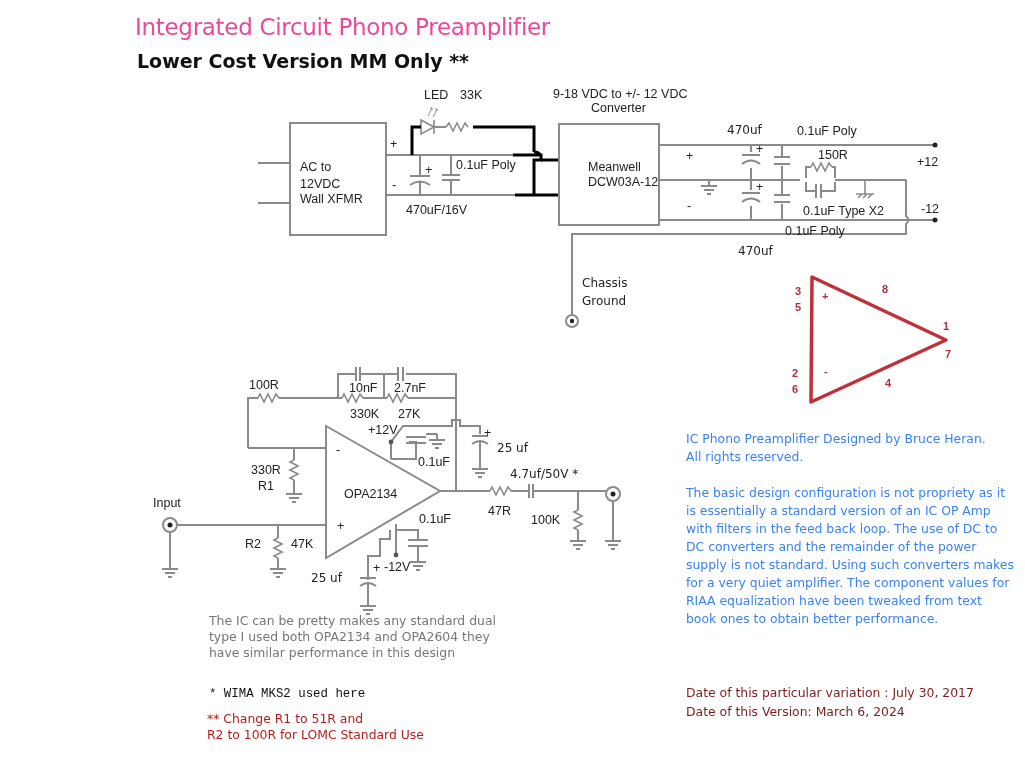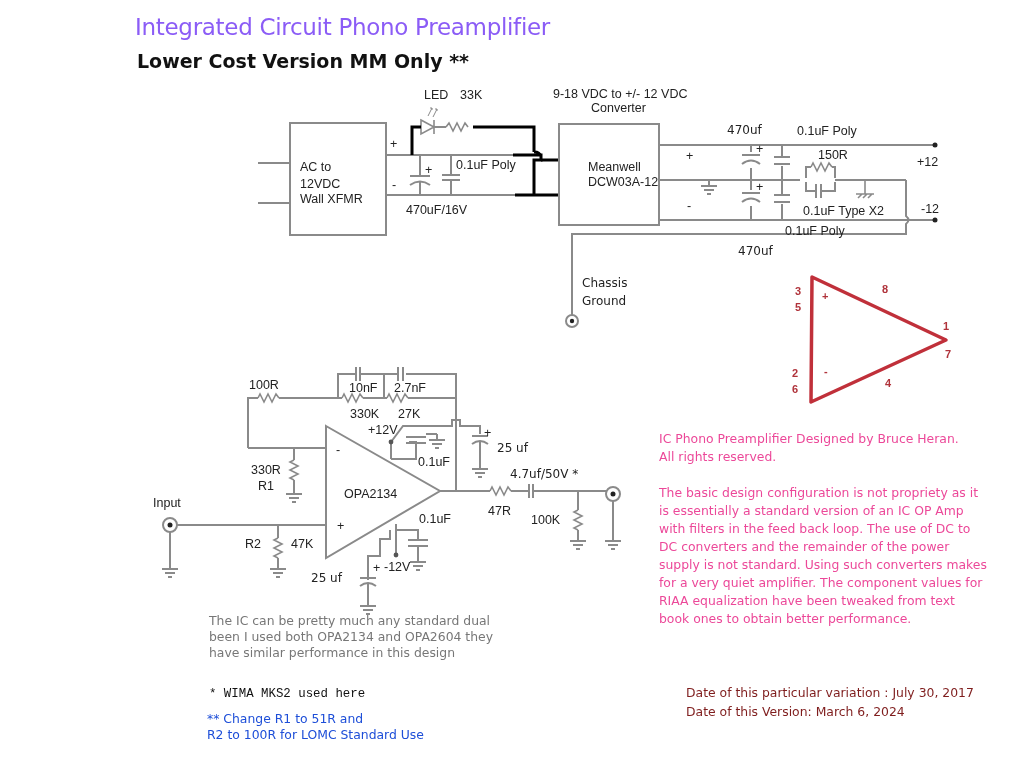--- a/index.html
+++ b/index.html
@@ -1,31 +1,31 @@
 <!DOCTYPE html>
 <html><head>
 <meta charset="utf-8">
 <style>
   html, body { margin: 0; padding: 0; background: #ffffff; }
   body { width: 1025px; height: 772px; position: relative; overflow: hidden; font-family: "DejaVu Sans", sans-serif; }
   .abs { position: absolute; white-space: nowrap; }
-  #title { left: 135px; top: 14px; font-size: 23px; color: #8b5cf6; font-family: "DejaVu Sans", sans-serif; letter-spacing: -0.3px; }
+  #title { left: 135px; top: 14px; font-size: 23px; color: #ec4899; font-family: "DejaVu Sans", sans-serif; letter-spacing: -0.3px; }
   #subtitle { left: 137px; top: 50px; font-size: 19px; font-weight: bold; color: #111; }
   .lbl { font-family: "Liberation Sans", sans-serif; font-size: 12.5px; fill: #222; }
   .lbl-dv { font-family: "DejaVu Sans", sans-serif; font-size: 12px; fill: #222; }
   .lbl-red { font-family: "Liberation Sans", sans-serif; font-size: 11px; fill: #b0333b; font-weight: bold; }
   .wire { stroke: #8a8a8a; stroke-width: 2; fill: none; }
   .wire-b { stroke: #000; stroke-width: 3; fill: none; }
   .box { stroke: #8a8a8a; stroke-width: 2; fill: #fff; }
-  .notes { left: 659px; top: 430px; font-family: "DejaVu Sans", sans-serif; font-size: 12.4px; line-height: 18px; color: #ec4899; white-space: normal; width: 330px; }
+  .notes { left: 686px; top: 430px; font-family: "DejaVu Sans", sans-serif; font-size: 12.4px; line-height: 18px; color: #3b82f6; white-space: normal; width: 330px; }
   .notes p { margin: 0 0 18px 0; }
   .dates { left: 686px; top: 683px; font-family: "DejaVu Sans", sans-serif; font-size: 12.4px; line-height: 19px; color: #7f1d1d; }
   .gray-note { left: 209px; top: 613px; font-family: "DejaVu Sans", sans-serif; font-size: 12.4px; line-height: 16px; color: #777; white-space: normal; width: 300px; }
   .foot1 { left: 209px; top: 687px; font-family: Liberation Mono, monospace; font-size: 12.4px; color: #111; }
-  .foot2 { left: 207px; top: 711px; font-family: "DejaVu Sans", sans-serif; font-size: 12.4px; line-height: 16px; color: #1d4ed8; }
+  .foot2 { left: 207px; top: 711px; font-family: "DejaVu Sans", sans-serif; font-size: 12.4px; line-height: 16px; color: #b91c1c; }
 </style>
 </head>
 <body>
 
 <div id="title" class="abs">Integrated Circuit Phono Preamplifier</div>
 <div id="subtitle" class="abs">Lower Cost Version MM Only **</div>
 
 <svg width="1025" height="772" style="position:absolute;left:0;top:0;" xmlns="http://www.w3.org/2000/svg">
   <defs>
     <g id="gnd">
@@ -251,18 +251,18 @@
   <p>
     <span>IC Phono Preamplifier Designed by Bruce Heran.</span><br>
     <span>All rights reserved.</span>
   </p>
   <p>The basic design configuration is not propriety as it is essentially a standard version of an IC OP Amp with filters in the feed back loop.  The use of DC to DC converters and the remainder of the power supply is not standard.  Using such converters makes for a very quiet amplifier.  The component values for RIAA equalization have been tweaked from text book ones to obtain better performance.</p>
 </div>
 <div class="abs dates">
   <div>Date of this particular variation : July 30, 2017</div>
   <div>Date of this Version: March 6, 2024</div>
 </div>
-<div class="abs gray-note">The IC can be pretty much any standard dual been  I used both OPA2134 and OPA2604 they have similar performance in this design</div>
+<div class="abs gray-note">The IC can be pretty makes any standard dual type  I used both OPA2134 and OPA2604 they have similar performance in this design</div>
 <div class="abs foot1">* WIMA MKS2 used here</div>
 <div class="abs foot2">
   <div>** Change R1 to 51R and</div>
   <div>R2 to 100R for LOMC Standard Use</div>
 </div>
 
 </body></html>

